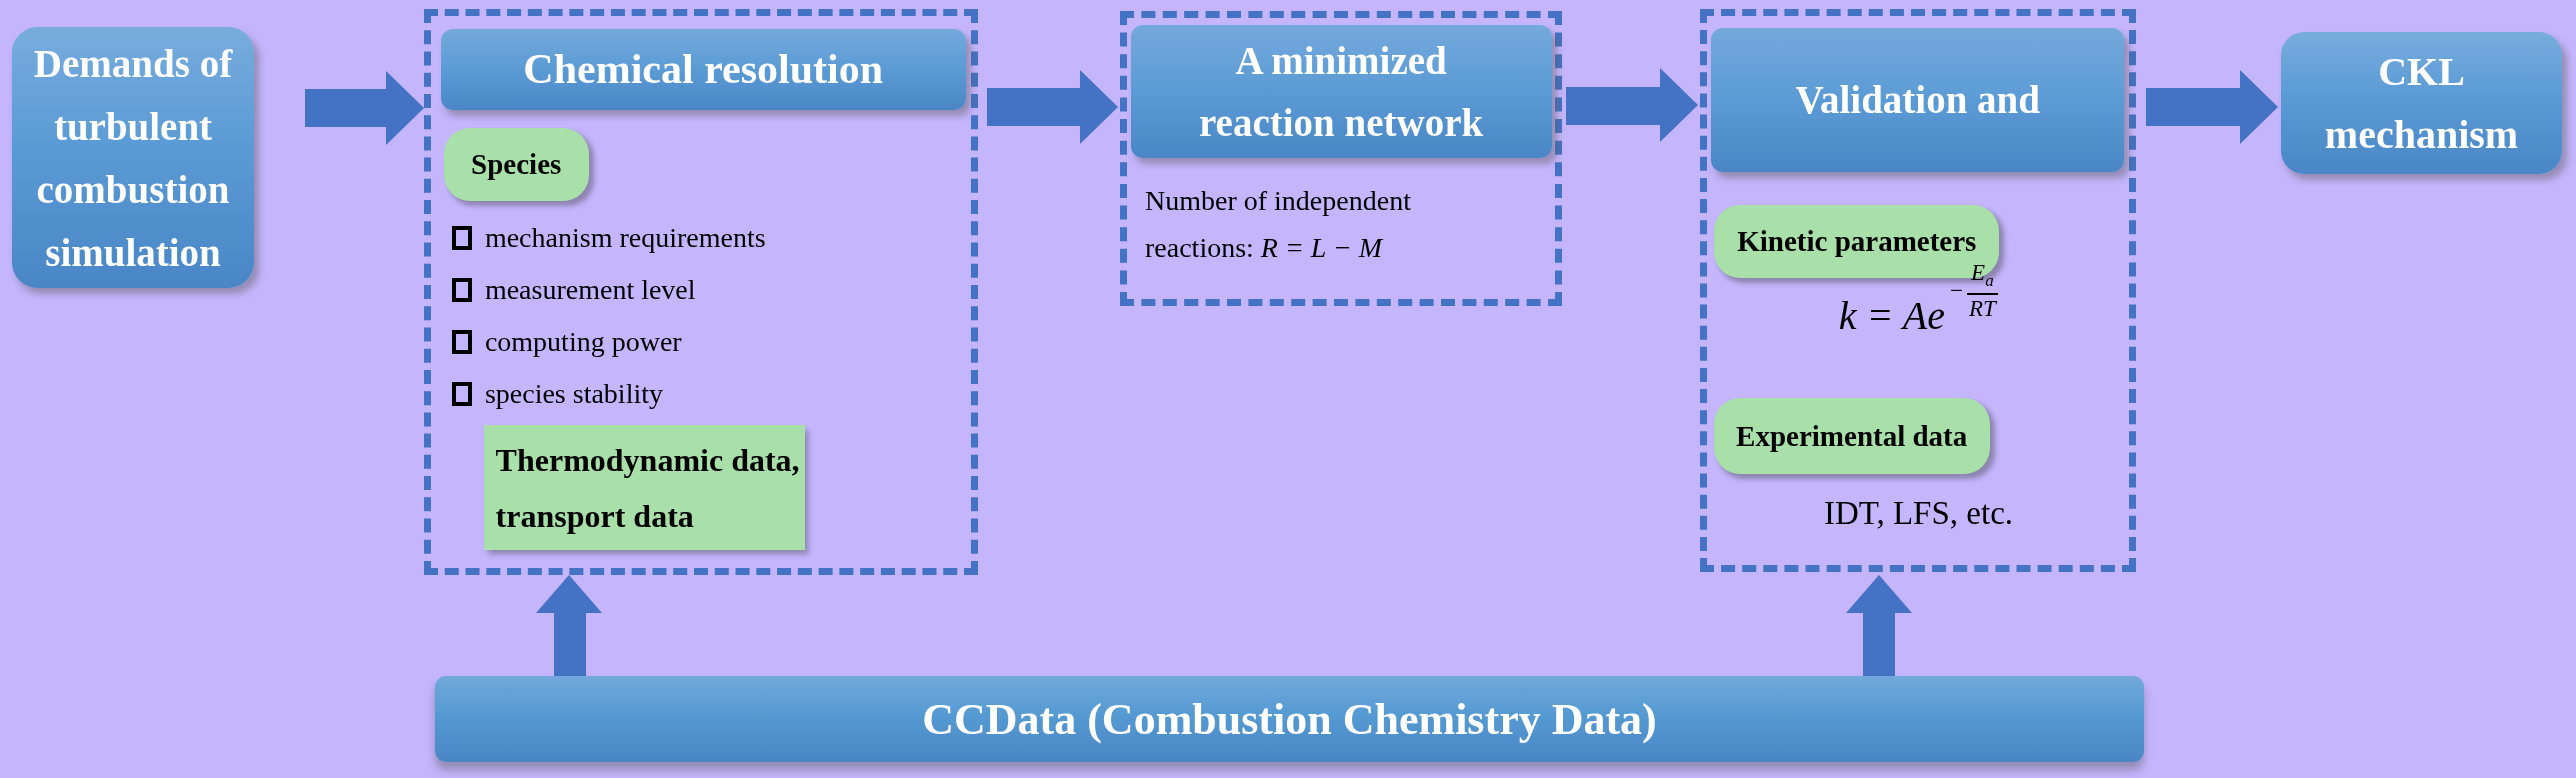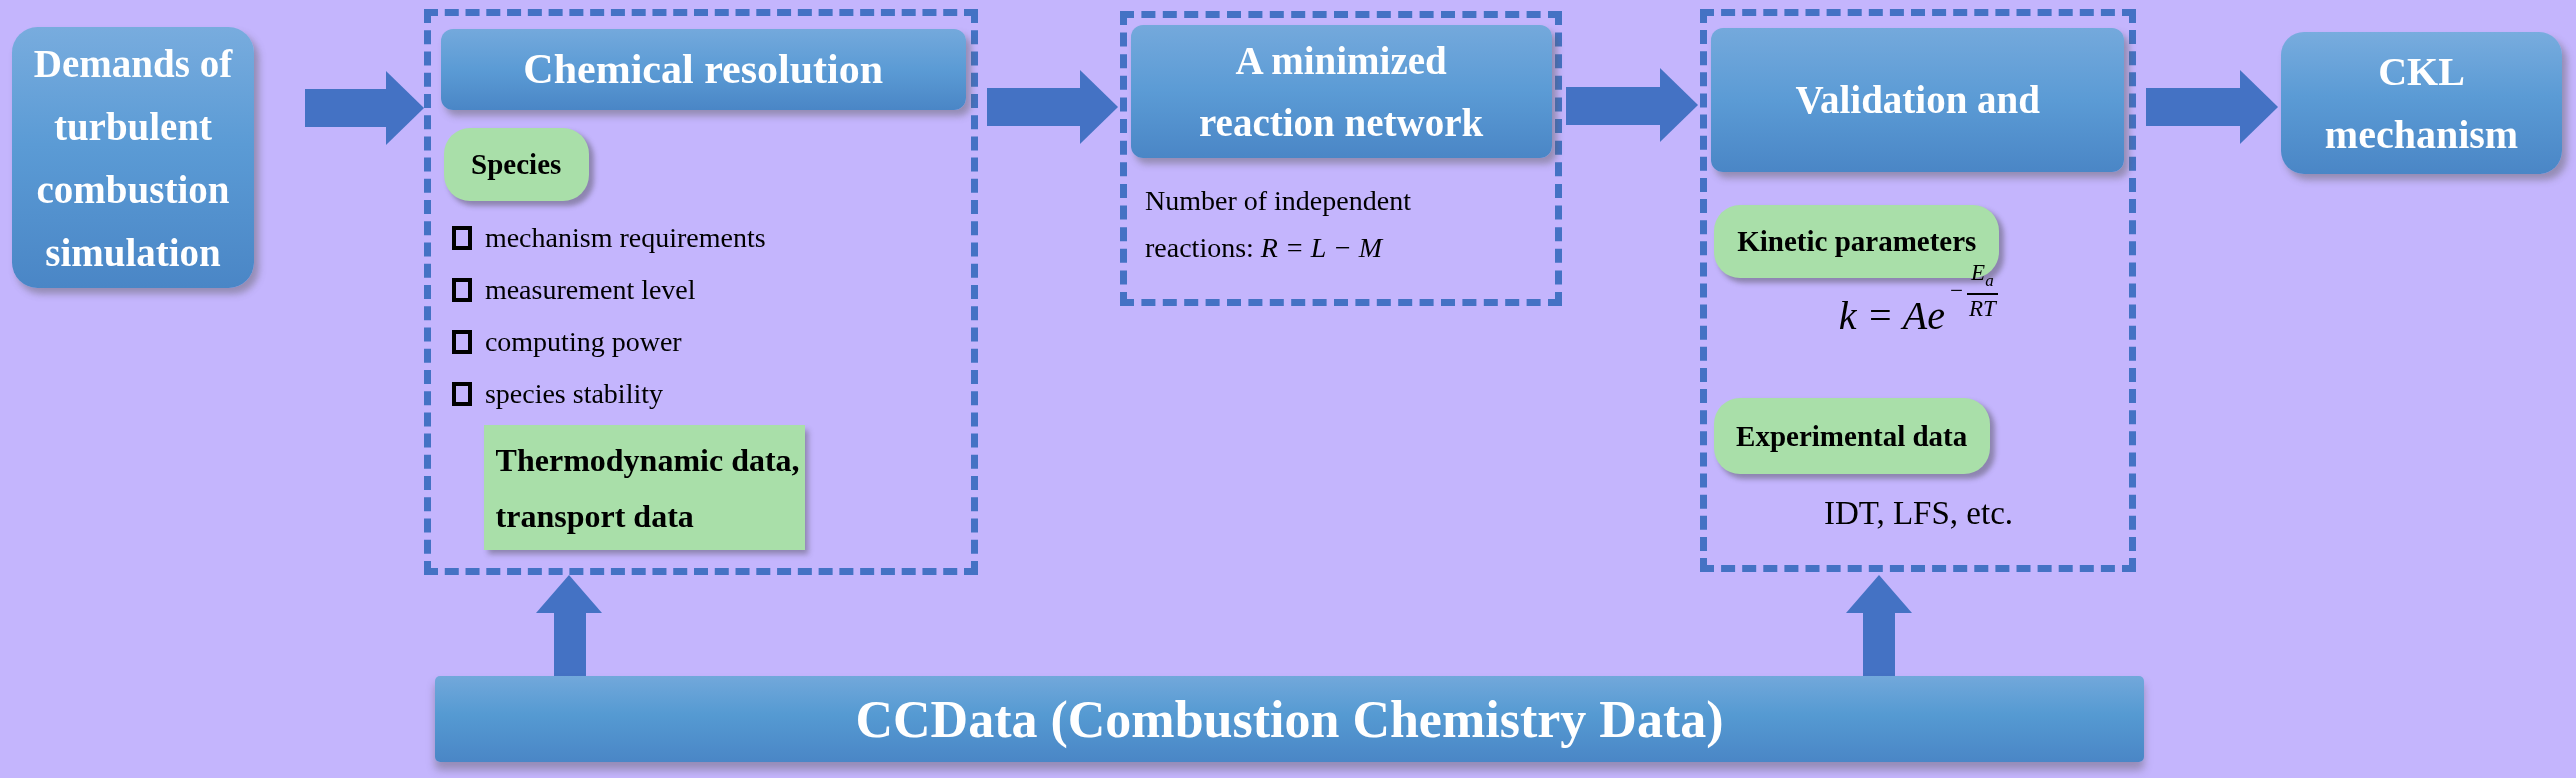--- a/index.html
+++ b/index.html
@@ -80,22 +80,22 @@
   .eq-frac{display:inline-flex;flex-direction:column;align-items:center;}
   .eq-num{line-height:27px;}
   .eq-num sub{font-size:17px;}
   .eq-den{border-top:2.4px solid #000;line-height:28px;padding:0 2.4px;}
 
   .idt{position:absolute;left:0;top:479px;width:423px;text-align:center;font-size:33px;}
 
   .ccbar{
     position:absolute;left:435px;top:676px;width:1709px;height:86px;
     background:linear-gradient(180deg,#72a8db 0%,#559ad2 45%,#4a86c6 100%);
-    border-radius:5px;box-shadow:0 7.3px 8.5px rgba(80,80,80,.4);
-    color:#fff;font-weight:bold;font-size:52px;
+    border-radius:11px;box-shadow:0 7.3px 8.5px rgba(80,80,80,.4);
+    color:#fff;font-weight:bold;font-size:44px;
     display:flex;align-items:center;justify-content:center;
   }
 </style>
 </head>
 <body>
 
 <div id="canvas">
 
   <div class="bluebox" style="left:12px;top:27px;width:242px;height:261px;">
     <div class="demands-line">Demands of</div>

